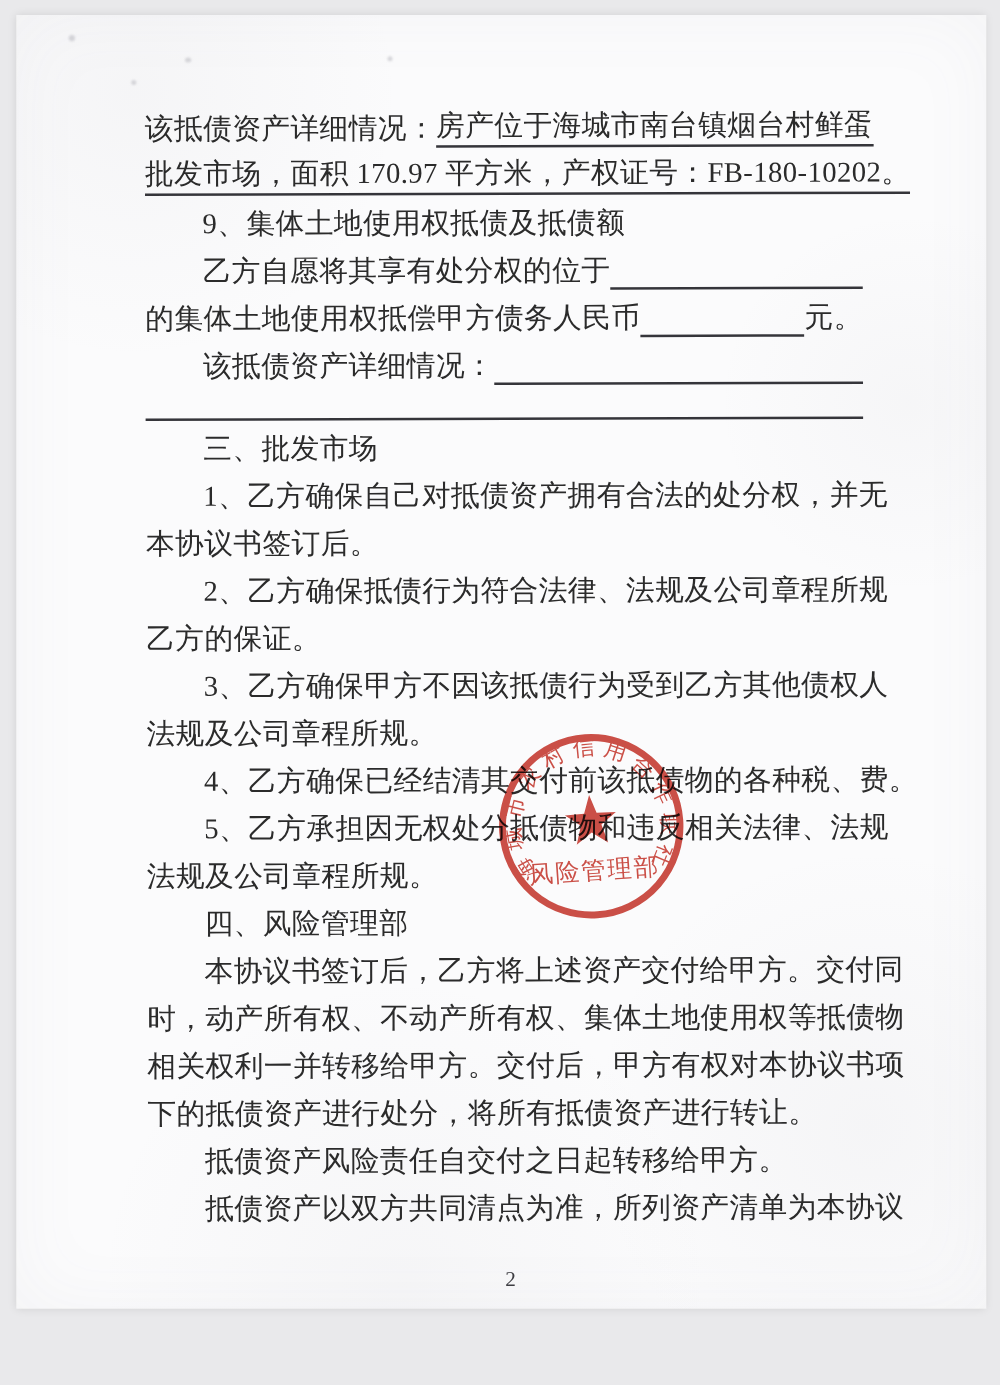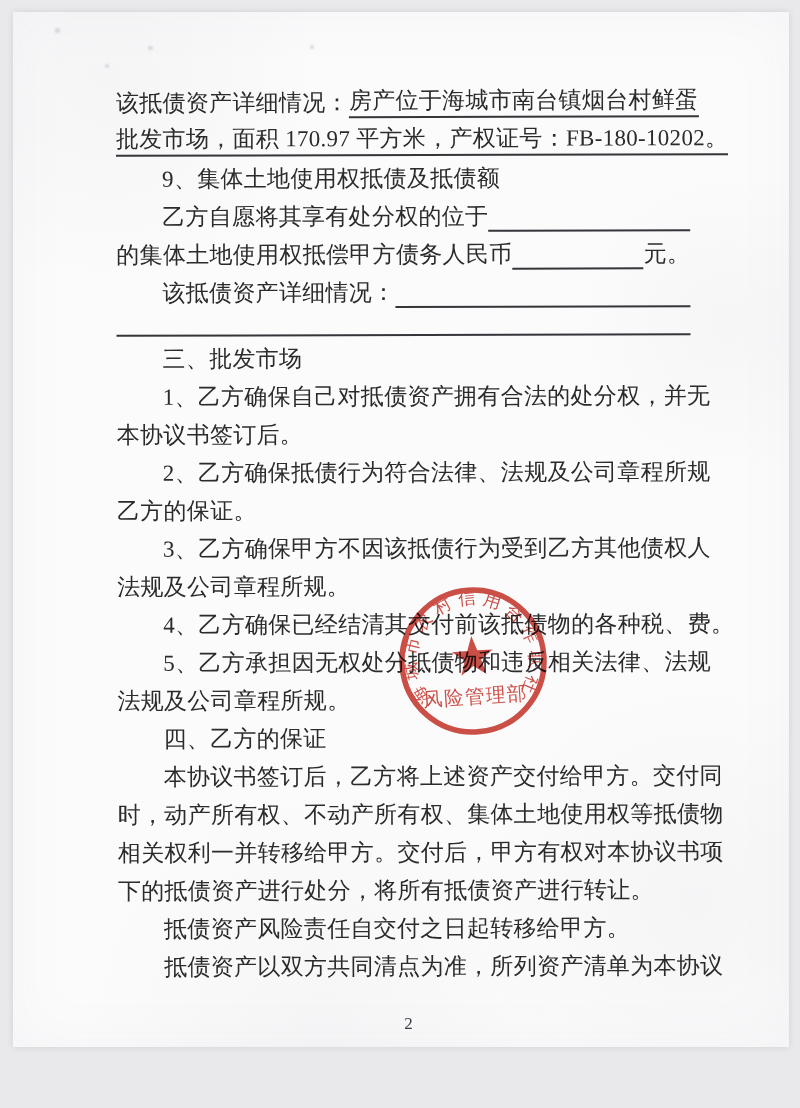--- a/index.html
+++ b/index.html
@@ -103,21 +103,21 @@
       <div class="line indent">
         <span class="seg">4、乙方确保已经结清其交付前该抵债物的各种税、费。</span>
       </div>
       <div class="line indent">
         <span class="seg">5、乙方承担因无权处分抵债物和违反相关法律、法规</span>
       </div>
       <div class="line">
         <span class="seg">法规及公司章程所规。</span>
       </div>
       <div class="line indent">
-        <span class="seg">四、乙方的保证</span>
+        <span class="seg">四、风险管理部</span>
       </div>
       <div class="line indent">
         <span class="seg">本协议书签订后，乙方将上述资产交付给甲方。交付同</span>
       </div>
       <div class="line">
         <span class="seg">时，动产所有权、不动产所有权、集体土地使用权等抵债物</span>
       </div>
       <div class="line">
         <span class="seg">相关权利一并转移给甲方。交付后，甲方有权对本协议书项</span>
       </div>

